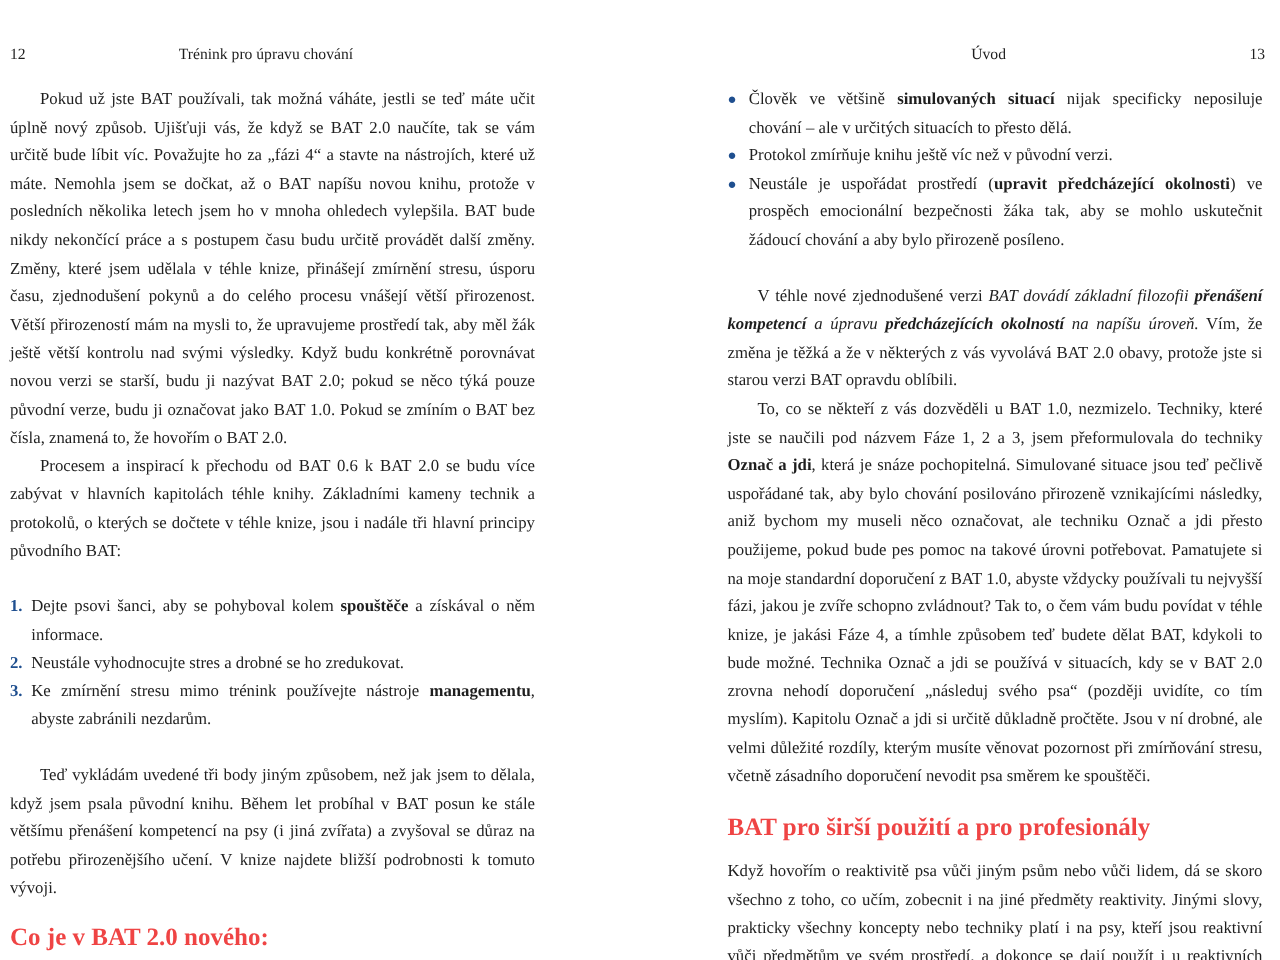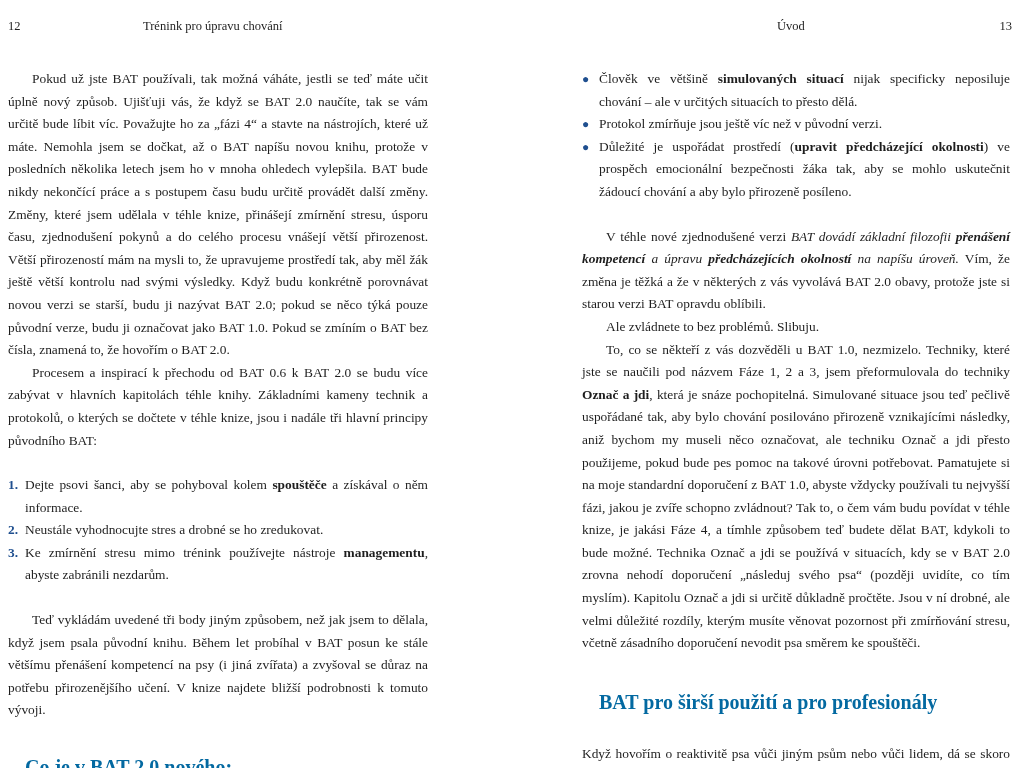--- a/index.html
+++ b/index.html
@@ -1,36 +1,36 @@
 <!DOCTYPE html>
 <html><head>
 <meta charset="utf-8">
 <style>
   html, body { margin:0; padding:0; background:#ffffff; }
   body { width:1024px; height:768px; position:relative; overflow:hidden;
          font-family:"DejaVu Serif", "Liberation Serif", serif; color:#1e1e1e; }
   .page { position:absolute; top:0; height:768px; }
   .page.left { left:0; width:512px; }
   .page.right { left:512px; width:512px; }
-  .running-head { position:absolute; top:19px; font-size:12.5px; font-family:"Liberation Serif", serif; }
+  .running-head { position:absolute; top:36px; font-size:12.5px; font-family:"Liberation Serif", serif; }
   .pnum-left { left:8px; }
   .rh-left { left:143px; }
   .rh-right { left:265px; }
   .pnum-right { right:12px; }
   .body-text { position:absolute; font-family:"Liberation Serif", serif; font-size:13.4px; line-height:22.6px; text-align:justify; }
   .left .body-text { left:8px; width:420px; }
   .right .body-text { left:70px; width:428px; }
   p { margin:0; text-indent:24px; }
   p.noindent { text-indent:0; }
   .spacer { height:22px; }
   ol, ul { margin:0; padding:0; list-style:none; }
   li { position:relative; padding-left:17px; text-align:justify; }
   li .marker { position:absolute; left:0; top:0; color:#1f4f8f; font-weight:bold; }
   li .bullet { position:absolute; left:0; top:0; color:#1f4f8f; font-size:12px; }
-  h2 { margin:17px; font-family:"Liberation Serif", serif; font-size:20px; font-weight:bold; line-height:28px; color:#0369a1; }
+  h2 { margin:0; font-family:"Liberation Serif", serif; font-size:20px; font-weight:bold; line-height:28px; color:#ef4444; }
   b { font-weight:bold; }
   i { font-style:italic; }
 </style>
 </head>
 <body>
 
 <div class="page left">
   <span class="running-head pnum-left">12</span>
   <span class="running-head rh-left">Trénink pro úpravu chování</span>
 
@@ -52,25 +52,24 @@
   </div>
 </div>
 
 <div class="page right">
   <span class="running-head rh-right">Úvod</span>
   <span class="running-head pnum-right">13</span>
 
   <div class="body-text" style="top:68px;">
     <ul>
       <li><span class="bullet">●</span><span>Člověk ve většině </span><b>simulovaných situací</b><span> nijak specificky neposiluje chování – ale v určitých situacích to přesto dělá.</span></li>
-      <li><span class="bullet">●</span><span>Protokol zmírňuje jsou ještě víc než v původní verzi.</span></li>
-      <li><span class="bullet">●</span><span>Důležité je uspořádat prostředí (</span><b>upravit předcházející okolnosti</b><span>) ve prospěch emocionální bezpečnosti žáka tak, aby se mohlo uskutečnit žádoucí chování a aby bylo přirozeně posíleno.</span></li>
+      <li><span class="bullet">●</span><span>Protokol zmírňuje knihu ještě víc než v původní verzi.</span></li>
+      <li><span class="bullet">●</span><span>Neustále je uspořádat prostředí (</span><b>upravit předcházející okolnosti</b><span>) ve prospěch emocionální bezpečnosti žáka tak, aby se mohlo uskutečnit žádoucí chování a aby bylo přirozeně posíleno.</span></li>
     </ul>
     <div class="spacer"></div>
     <p><span>V téhle nové zjednodušené verzi </span><i>BAT dovádí základní filozofii </i><b><i>přenášení kompetencí</i></b><i> a úpravu </i><b><i>předcházejících okolností</i></b><i> na napíšu úroveň.</i><span> Vím, že změna je těžká a že v některých z vás vyvolává BAT 2.0 obavy, protože jste si starou verzi BAT opravdu oblíbili.</span></p>
-    <p>Ale zvládnete to bez problémů. Slibuju.</p>
     <p><span>To, co se někteří z vás dozvěděli u BAT 1.0, nezmizelo. Techniky, které jste se naučili pod názvem Fáze 1, 2 a 3, jsem přeformulovala do techniky </span><b>Označ a jdi</b><span>, která je snáze pochopitelná. Simulované situace jsou teď pečlivě uspořádané tak, aby bylo chování posilováno přirozeně vznikajícími následky, aniž bychom my museli něco označovat, ale techniku Označ a jdi přesto použijeme, pokud bude pes pomoc na takové úrovni potřebovat. Pamatujete si na moje standardní doporučení z BAT 1.0, abyste vždycky používali tu nejvyšší fázi, jakou je zvíře schopno zvládnout? Tak to, o čem vám budu povídat v téhle knize, je jakási Fáze 4, a tímhle způsobem teď budete dělat BAT, kdykoli to bude možné. Technika Označ a jdi se používá v situacích, kdy se v BAT 2.0 zrovna nehodí doporučení „následuj svého psa“ (později uvidíte, co tím myslím). Kapitolu Označ a jdi si určitě důkladně pročtěte. Jsou v ní drobné, ale velmi důležité rozdíly, kterým musíte věnovat pozornost při zmírňování stresu, včetně zásadního doporučení nevodit psa směrem ke spouštěči.</span></p>
     <div style="height:16px"></div>
     <h2>BAT pro širší použití a pro profesionály</h2>
     <div style="height:10px"></div>
     <p class="noindent">Když hovořím o reaktivitě psa vůči jiným psům nebo vůči lidem, dá se skoro všechno z toho, co učím, zobecnit i na jiné předměty reaktivity. Jinými slovy, prakticky všechny koncepty nebo techniky platí i na psy, kteří jsou reaktivní vůči předmětům ve svém prostředí, a dokonce se dají použít i u reaktivních zvířat různých jiných druhů. Pokud se můj příklad týká psů, kteří jsou reaktivní na lidi, a váš pes je reaktivní pouze na psy, jsou koncepty stejné. Buďte kreativní, braňte se škatulkování a nemyslete si, že daný koncept se na váš problém nedá použít!</p>
   </div>
 </div>
 
 </body></html>

